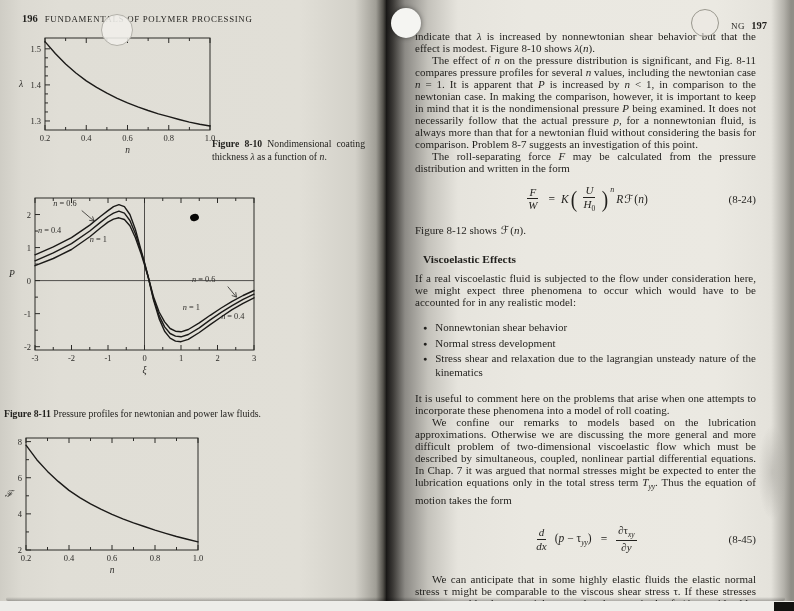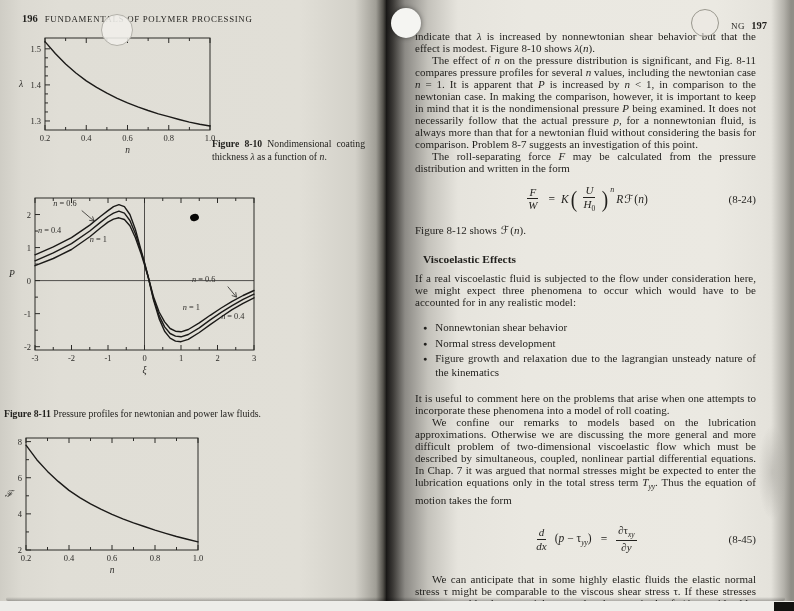--- a/index.html
+++ b/index.html
@@ -259,21 +259,21 @@
         <li>
             <span class="blt">●</span>
             <span>Nonnewtonian shear behavior</span>
           </li>
         <li>
             <span class="blt">●</span>
             <span>Normal stress development</span>
           </li>
         <li>
             <span class="blt">●</span>
-            <span>Figure growth and relaxation due to the lagrangian unsteady nature of the kinematics</span>
+            <span>Stress shear and relaxation due to the lagrangian unsteady nature of the kinematics</span>
           </li>
       </ul>
 
       <p>It is useful to comment here on the problems that arise when one attempts to incorporate these phenomena into a model of roll coating.</p>
       <p class="ind">We confine our remarks to models based on the lubrication approximations. Otherwise we are discussing the more general and more difficult problem of two-dimensional viscoelastic flow which must be described by simultaneous, coupled, nonlinear partial differential equations. In Chap. 7 it was argued that normal stresses might be expected to enter the lubrication equations only in the total stress term <i>T</i><sub><i>yy</i></sub>. Thus the equation of motion takes the form</p>
 
       <div class="eqrow">
         <span class="eq">
             <span class="frac">
               <span><i>d</i></span>

